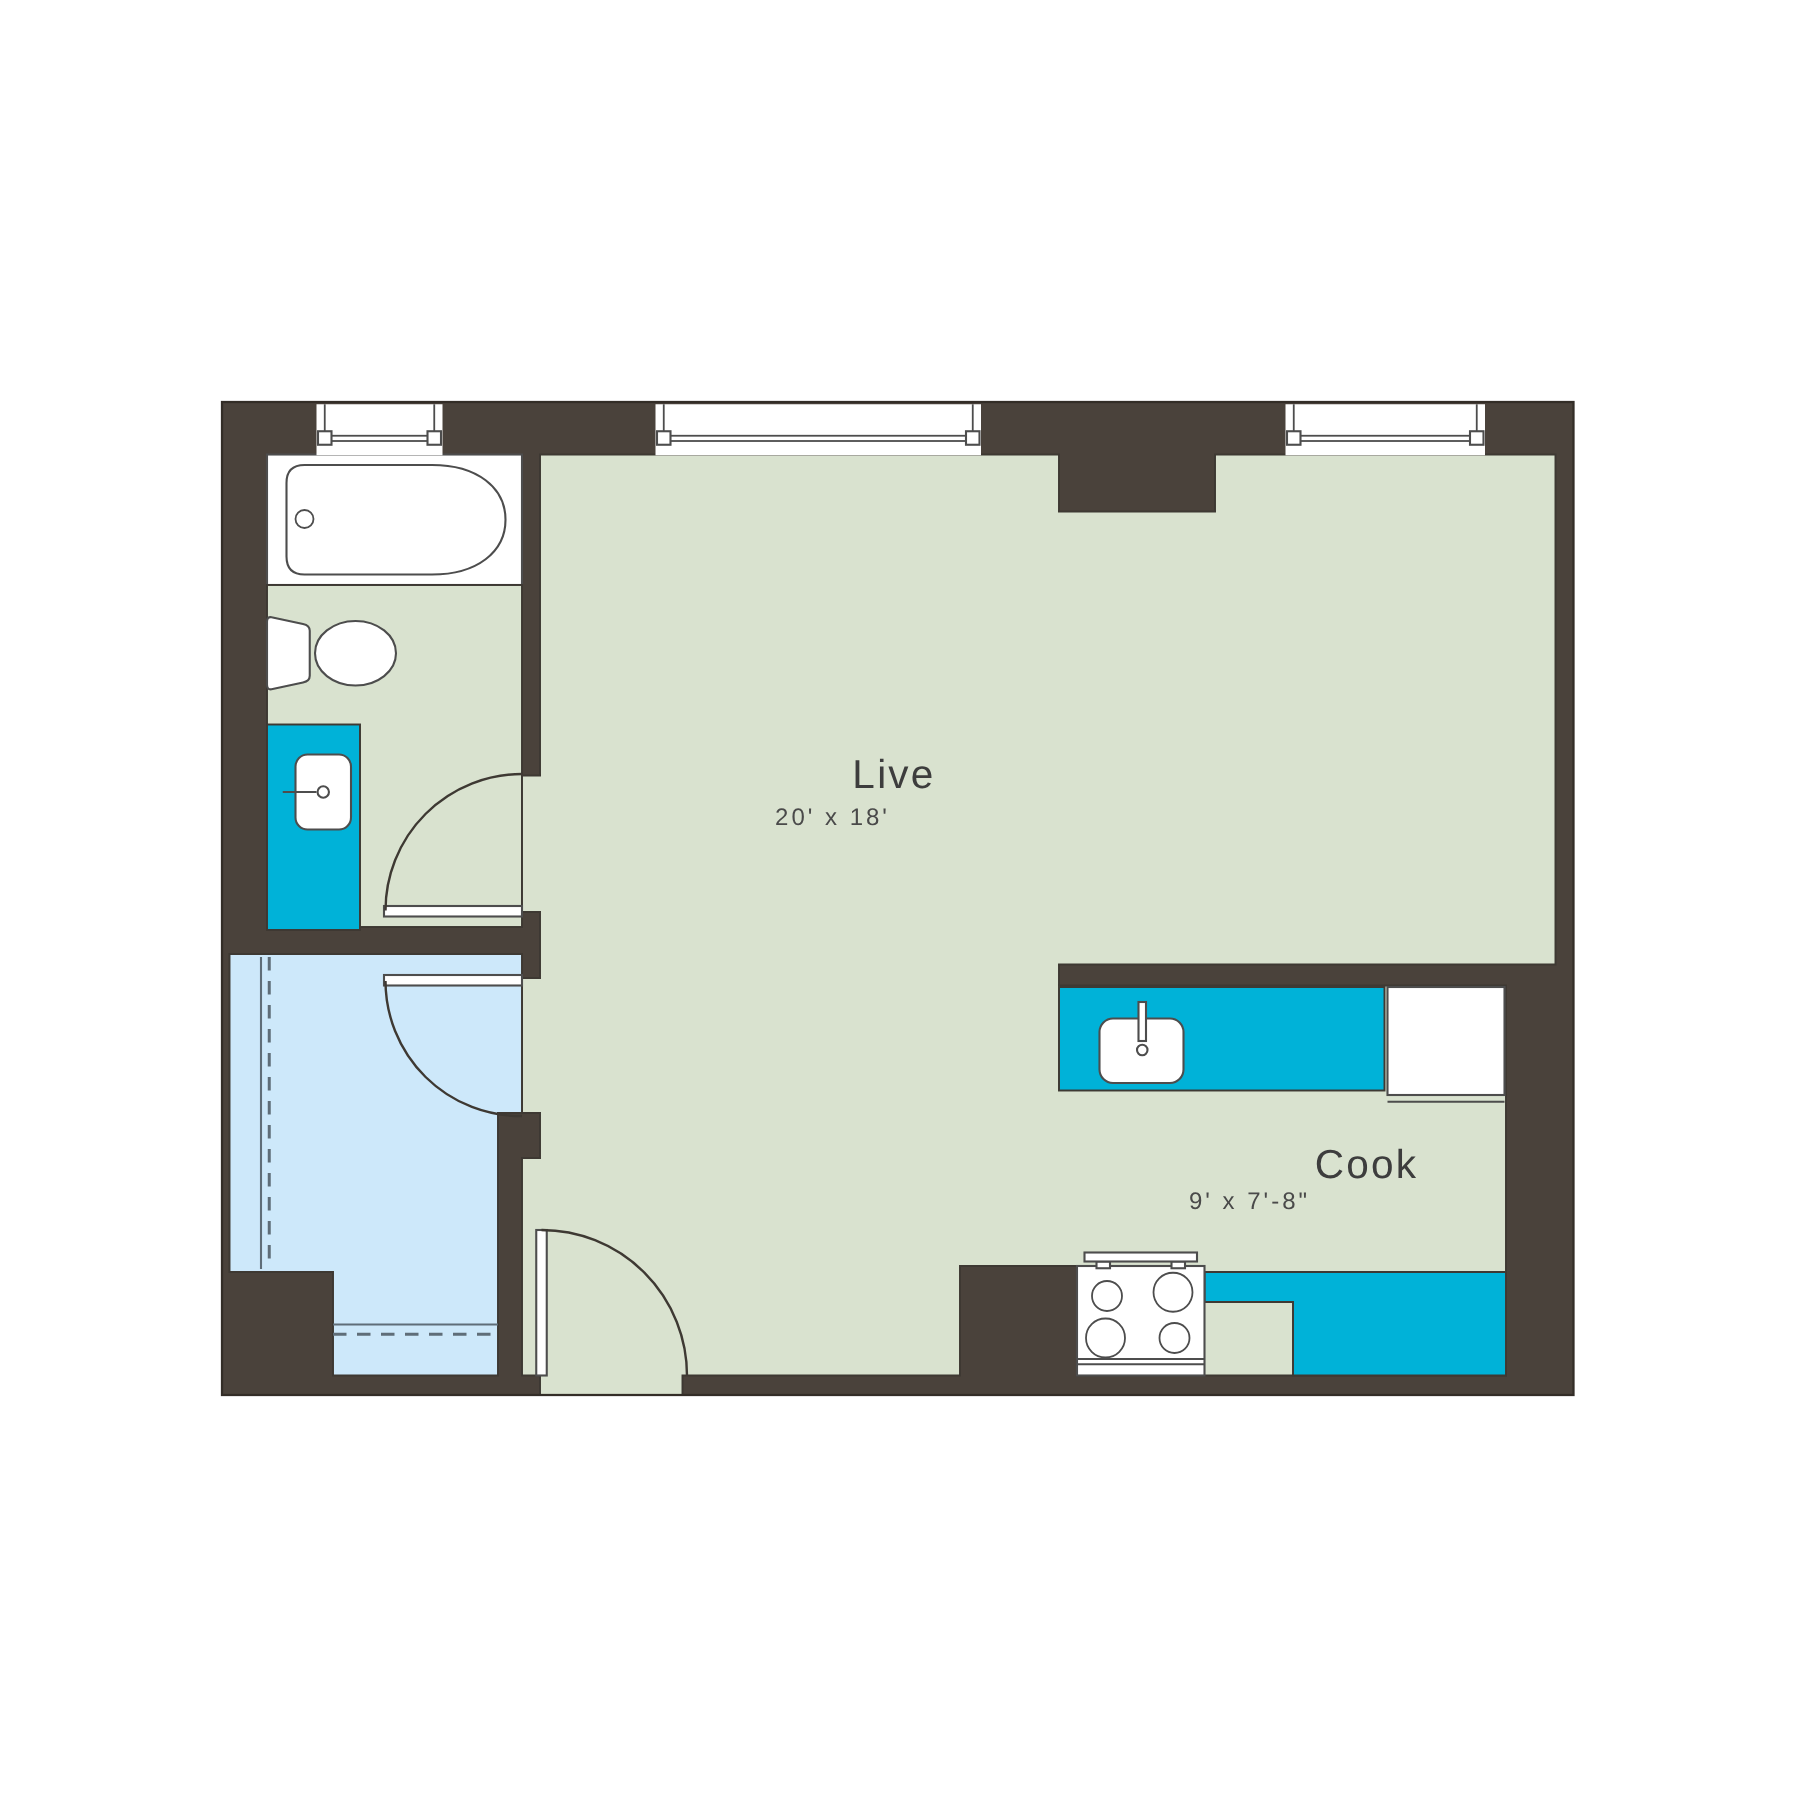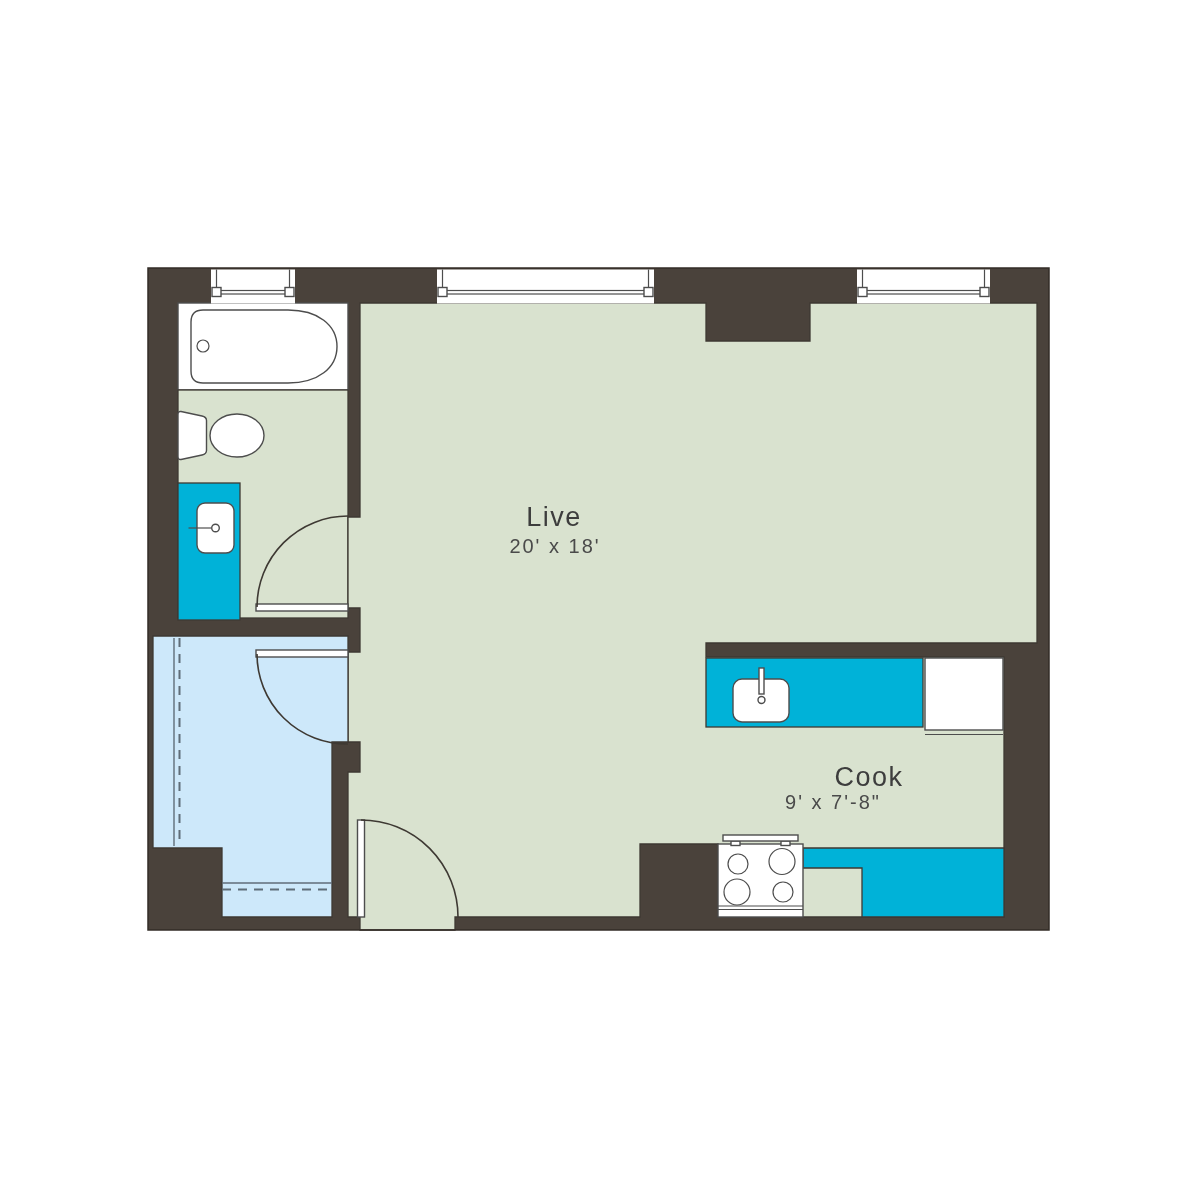--- a/index.html
+++ b/index.html
@@ -10,23 +10,23 @@
   .wall{fill:var(--wall);}
   .floor{fill:var(--floor);stroke:var(--edge);stroke-width:1.3;}
   .closet{fill:var(--closet);stroke:var(--edge);stroke-width:1.3;}
   .counter{fill:var(--counter);stroke:var(--edge);stroke-width:1.3;}
   .fixt{fill:#ffffff;stroke:var(--line);stroke-width:1.4;}
   .thin{stroke:var(--line);stroke-width:1.2;fill:none;}
   .arc{stroke:var(--edge);stroke-width:1.6;fill:none;}
   .rod{stroke:var(--rod);fill:none;}
   .perimeter{fill:none;stroke:var(--outline);stroke-width:1.5;}
   .room-name{position:absolute;transform:translate(-50%,-50%);
-             font-size:27px;letter-spacing:1.5px;color:var(--text);white-space:nowrap;}
+             font-size:27px;letter-spacing:1.5px;color:var(--text);white-space:nowrap;margin-left:42px;}
   .room-dims{position:absolute;transform:translate(-50%,-50%);
-             font-size:20px;letter-spacing:2px;color:var(--text-dim);white-space:nowrap;}
+             font-size:16px;letter-spacing:2px;color:var(--text-dim);white-space:nowrap;}
 </style>
 </head>
 <body>
 
 <div class="canvas">
   <svg width="1200" height="1200" viewBox="0 0 1200 1200">
 
     <rect class="wall" x="148" y="268" width="901" height="662"></rect>
 
     <rect class="fixt" x="178" y="303" width="170" height="87"></rect>

